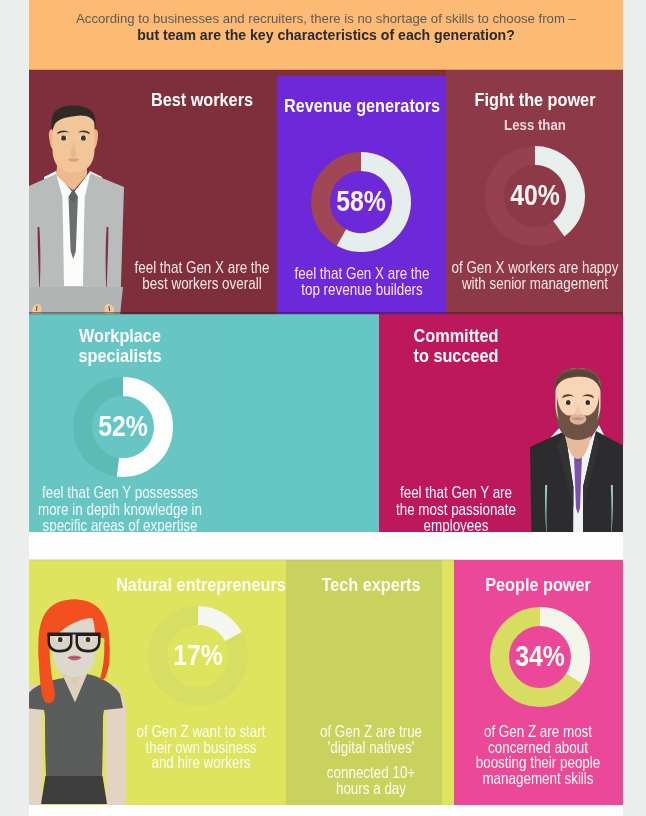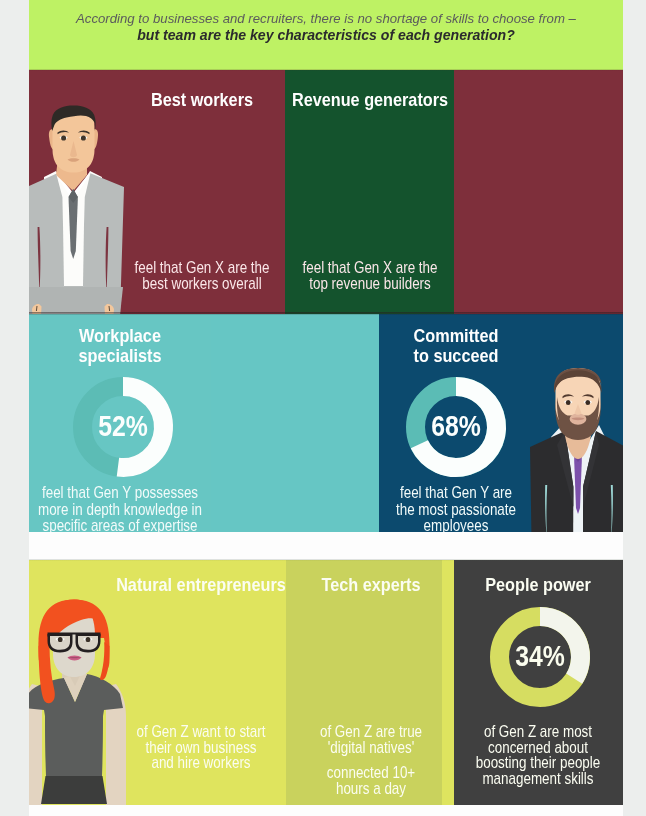--- a/index.html
+++ b/index.html
@@ -1,59 +1,59 @@
 <!DOCTYPE html>
 <html><head>
 <meta charset="utf-8">
 <title>Generation characteristics infographic</title>
 <style>
 html,body{margin:0;padding:0;}
 body{width:646px;height:816px;background:#eceeed;font-family:"Liberation Sans",sans-serif;overflow:hidden;}
 .card{position:absolute;left:29px;top:0;width:594px;height:816px;background:#fdfdfd;overflow:hidden;}
 
-.header{position:absolute;left:0;top:0;width:594px;height:86px;background:#bef264;font-style:italic;}
+.header{position:absolute;left:0;top:0;width:594px;height:86px;background:#fdba74;}
 .hl1{position:absolute;left:0;top:11px;width:594px;text-align:center;font-size:13.2px;color:#5b5b5d;}
 .hl2{position:absolute;left:0;top:27px;width:594px;text-align:center;font-size:14.1px;font-weight:bold;color:#2b2b2d;}
 
 .band{position:absolute;left:0;width:594px;overflow:hidden;padding-left:24px;}
 .edge{position:absolute;left:0;width:594px;height:2px;pointer-events:none;}
 .col{position:absolute;top:0;height:100%;}
 .ttl{position:absolute;left:0;width:100%;text-align:center;font-weight:bold;color:#fefefe;white-space:nowrap;}
 .cond{transform:scaleX(0.855);transform-origin:50% 50%;}
 .sub{position:absolute;left:0;width:100%;text-align:center;white-space:nowrap;}
 .cap{position:absolute;left:0;width:100%;text-align:center;white-space:nowrap;}
 .donut{position:absolute;}
 .pctxt{position:absolute;left:0;width:100%;text-align:center;font-weight:bold;}
 .person{position:absolute;}
 svg{display:block;overflow:visible;}
 
 
 .bx{top:70px;height:244px;background:#7e2f3b;}
 .cx1{left:0;width:248px;background:#7e2f3b;}
-.cx2{left:256px;width:169px;background:#14532d;}
+.cx2{left:248px;width:169px;background:#6d28d9;margin-top:6px;}
 .cx3{left:417px;width:177px;background:#8e3947;}
 .man{left:-13px;top:35px;}
 .cx1 .ttl,.cx1 .cap,.cx1 .sub{left:43px;width:260px;}
 .cx2 .ttl,.cx2 .cap,.cx2 .sub{left:-45px;width:260px;}
 .cx3 .ttl,.cx3 .cap,.cx3 .sub{left:-41px;width:260px;}
 .tx{top:19px;font-size:19px;}
 .sx{top:46px;font-size:15.5px;color:#f2d6da;font-weight:bold;}
 .dx1{left:124px;top:76px;}
 .dx2{left:34px;top:76px;}
 .dx3{left:39px;top:76px;}
 .px{top:33px;font-size:29px;color:#fdf4f4;}
 .cpx{font-size:15.7px;color:#fbe7e9;}
 .cpx.l1{top:189px;}
 .cpx.l2{top:204.7px;}
 
 
 .by{top:314px;height:218px;background:#66c6c4;}
 .cy1{left:0;width:182px;background:#67c6c3;}
 .cy2{left:182px;width:168px;background:#5db8b3;}
-.cy3{left:350px;width:244px;background:#0c4a6e;}
+.cy3{left:350px;width:244px;background:#be185d;}
 .beard{left:147px;top:53px;}
 .cy1 .ttl,.cy1 .cap{left:-39px;width:260px;}
 .cy2 .ttl,.cy2 .cap{left:-46px;width:260px;}
 .cy3 .ttl,.cy3 .cap{left:-53px;width:260px;}
 .ty{font-size:19px;}
 .ty.a{top:11px;}
 .ty.b{top:31px;}
 .dy1{left:44px;top:63px;}
 .dy2{left:34px;top:63px;}
 .dy3{left:26.5px;top:63px;}
@@ -64,21 +64,21 @@
 .cpy.l3{top:203px;}
 
 
 .bz{top:560px;height:245px;background:#dee45f;}
 .e1{top:69px;background:linear-gradient(to bottom,rgba(60,20,25,0.22),rgba(60,20,25,0));}
 .e2{top:312px;height:3px;background:linear-gradient(to bottom,rgba(40,25,28,0.55),rgba(40,25,28,0.1));}
 .e3{top:559px;height:2px;background:linear-gradient(to bottom,rgba(70,90,70,0.22),rgba(70,90,70,0));}
 .cz1{left:0;width:257px;background:#dfe45e;}
 .woman{left:-9px;top:38px;}
 .cz2{left:257px;width:156px;background:#c9d25d;}
-.cz3{left:425px;width:169px;background:#404040;}
+.cz3{left:425px;width:169px;background:#ec4899;}
 .cz1 .ttl,.cz1 .cap{left:42px;width:260px;}
 .cz2 .ttl,.cz2 .cap{left:-45px;width:260px;}
 .cz3 .ttl,.cz3 .cap{left:-46px;width:260px;}
 .tz{top:14px;font-size:19px;color:#fbfdf2;}
 .dz1{left:119px;top:46px;}
 .dz2{left:40px;top:46px;}
 .dz3{left:36px;top:47px;}
 .pz{top:33px;font-size:29px;color:#fbfdee;}
 .cpz{font-size:15.7px;color:#fbfdf1;}
 .cpz.l1{top:163px;}
@@ -151,22 +151,42 @@
           <ellipse cx="67.4" cy="33" rx="2.5" ry="2.6" fill="#40362c"></ellipse>
 
           <path d="M57.5 36 L54 50 C54.8 53 60.2 53 61 50 Z" fill="#eab88e"></path>
 
           <path d="M51.5 54.5 C54.5 52.8 60.5 52.8 63.5 54.5 C60.5 57.6 54.5 57.6 51.5 54.5 Z" fill="#d9a27b"></path>
         </svg>
       </div>
     </div>
     <div class="col cx2">
       <div class="ttl tx cond">Revenue generators</div>
+      <div class="donut dx2">
+        <svg width="100" height="100" viewBox="0 0 100 100" aria-hidden="true">
+          <circle cx="50" cy="50" r="40.5" fill="none" stroke="#a04654" stroke-width="19"></circle>
+          <path class="arc" d="M 50.000 9.500 A 40.5 40.5 0 1 1 30.489 85.490" fill="none" stroke="#e6eeed" stroke-width="19"></path>
+        </svg>
+        <div class="pctxt px cond">58%</div>
+      </div>
       <div class="cap cpx l1 cond">feel that Gen X are the</div>
       <div class="cap cpx l2 cond">top revenue builders</div>
+    </div>
+    <div class="col cx3">
+      <div class="ttl tx cond">Fight the power</div>
+      <div class="sub sx cond">Less than</div>
+      <div class="donut dx3">
+        <svg width="100" height="100" viewBox="0 0 100 100" aria-hidden="true">
+          <circle cx="50" cy="50" r="40.5" fill="none" stroke="#97404e" stroke-width="19"></circle>
+          <path class="arc" d="M 50.000 9.500 A 40.5 40.5 0 0 1 73.805 82.765" fill="none" stroke="#e7eeec" stroke-width="19"></path>
+        </svg>
+        <div class="pctxt px cond">40%</div>
+      </div>
+      <div class="cap cpx l1 cond">of Gen X workers are happy</div>
+      <div class="cap cpx l2 cond">with senior management</div>
     </div>
   </div>
 
   <div class="edge e1"></div>
 
   <div class="band by">
     <div class="col cy1">
       <div class="ttl ty a cond">Workplace</div>
       <div class="ttl ty b cond">specialists</div>
       <div class="donut dy1">
@@ -176,27 +196,20 @@
         </svg>
         <div class="pctxt py cond">52%</div>
       </div>
       <div class="cap cpy l1 cond">feel that Gen Y possesses</div>
       <div class="cap cpy l2 cond">more in depth knowledge in</div>
       <div class="cap cpy l3 cond">specific areas of expertise</div>
     </div>
     <div class="col cy3">
       <div class="ttl ty a cond">Committed</div>
       <div class="ttl ty b cond">to succeed</div>
-      <div class="donut dy3">
-        <svg width="100" height="100" viewBox="0 0 100 100" aria-hidden="true">
-          <circle cx="50" cy="50" r="40.5" fill="none" stroke="#5bbcb5" stroke-width="19"></circle>
-          <path class="arc" d="M 50.000 9.500 A 40.5 40.5 0 1 1 13.355 67.244" fill="none" stroke="#fbfefd" stroke-width="19"></path>
-        </svg>
-        <div class="pctxt py cond">68%</div>
-      </div>
       <div class="cap cpy l1 cond">feel that Gen Y are</div>
       <div class="cap cpy l2 cond">the most passionate</div>
       <div class="cap cpy l3 cond">employees</div>
       <div class="person beard">
         <svg width="104" height="200" viewBox="0 0 104 200" aria-hidden="true">
 
           <path d="M42 52 h20 v30 h-20 z" fill="#e0b391"></path>
 
           <path d="M36 58 L52 92 L73 58 L79 70 L78 200 L26 200 L25 70 Z" fill="#eef3f6"></path>
 
@@ -243,20 +256,27 @@
         </svg>
       </div>
     </div>
   </div>
 
   <div class="edge e2"></div>
 
   <div class="band bz">
     <div class="col cz1">
       <div class="ttl tz cond">Natural entrepreneurs</div>
+      <div class="donut dz1">
+        <svg width="100" height="100" viewBox="0 0 100 100" aria-hidden="true">
+          <circle cx="50" cy="50" r="40.5" fill="none" stroke="#d6de63" stroke-width="19"></circle>
+          <path class="arc" d="M 50.000 9.500 A 40.5 40.5 0 0 1 85.490 30.489" fill="none" stroke="#f4f6ef" stroke-width="19"></path>
+        </svg>
+        <div class="pctxt pz cond">17%</div>
+      </div>
       <div class="cap cpz l1 cond">of Gen Z want to start</div>
       <div class="cap cpz l2 cond">their own business</div>
       <div class="cap cpz l3 cond">and hire workers</div>
       <div class="person woman">
         <svg width="108" height="212" viewBox="0 0 108 212" aria-hidden="true">
 
           <path d="M12 86 C6 94 2 104 2 118 L2 208 L22 208 L22 118 C22 104 24 96 28 90 Z" fill="#e3d4c1"></path>
           <path d="M96 86 C102 94 106 104 106 118 L106 208 L86 208 L86 118 C86 104 84 96 80 90 Z" fill="#e3d4c1"></path>
 
           <path d="M42 56 h24 v34 h-24 z" fill="#d8cbb7"></path>

